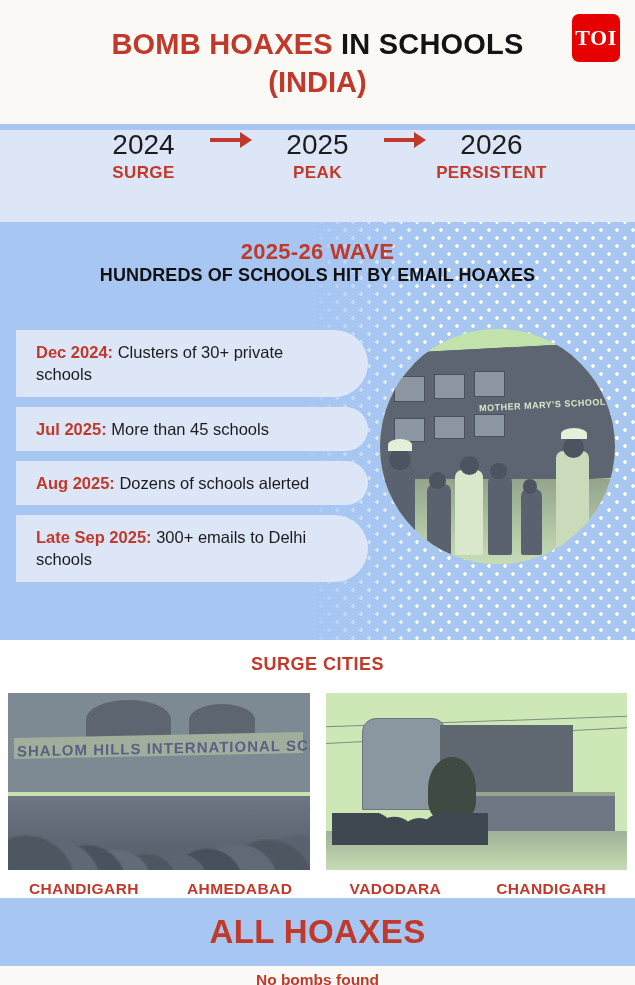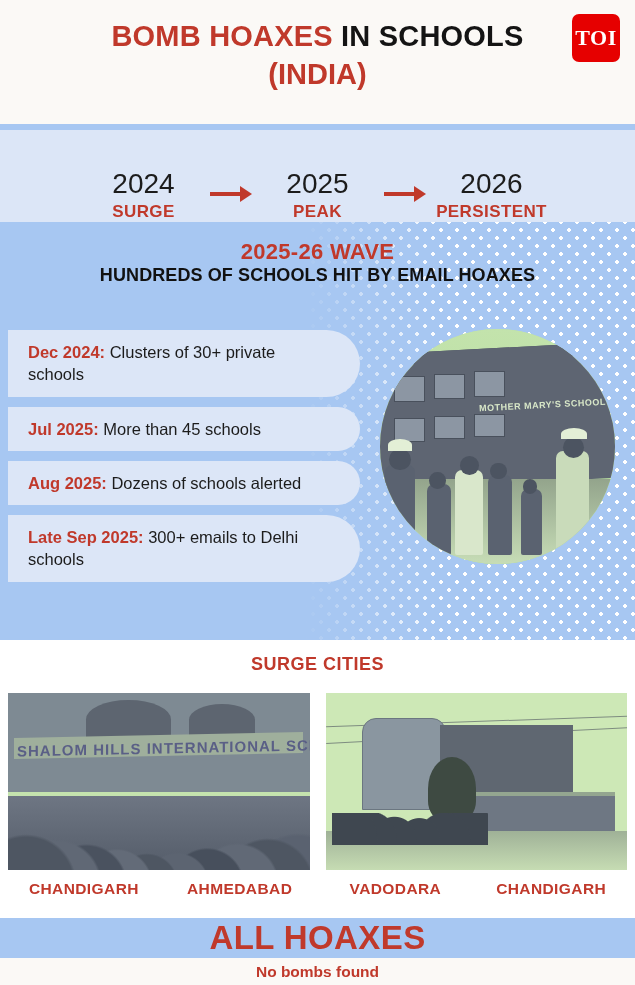--- a/index.html
+++ b/index.html
@@ -21,21 +21,21 @@
     display: flex;
     flex-direction: column;
   }
 
   
   .header {
     position: relative;
     height: 124px;
     background: #FBF9F6;
     box-sizing: border-box;
-    padding: 20px 12px 0 12px;
+    padding: 28px 12px 0 12px;
     flex: none;
   }
   .title-line1 {
     text-align: center;
     font-size: 29px;
     font-weight: bold;
     letter-spacing: 0.2px;
     color: #141414;
     line-height: 1.15;
     white-space: nowrap;
@@ -72,21 +72,21 @@
   
   .timeline-topline {
     height: 6px;
     background: #A7C7F2;
     flex: none;
   }
   .timeline {
     height: 92px;
     background: #DCE6F7;
     display: flex;
-    align-items: flex-end;
+    align-items: flex-start;
     justify-content: center;
     gap: 0;
     flex: none;
   }
   .tl-step {
     display: flex;
     flex-direction: column;
     align-items: center;
     min-width: 118px;
   }
@@ -147,21 +147,21 @@
   }
   .wave-sub {
     font-size: 18px;
     font-weight: bold;
     color: #111111;
     letter-spacing: 0.1px;
   }
   .cards {
     position: absolute;
     top: 108px;
-    left: 8px;
+    left: 16px;
     width: 352px;
     z-index: 3;
   }
   .card {
     background: #DCE6F7;
     border-radius: 0 60px 60px 0;
     padding: 11px 46px 11px 20px;
     margin-bottom: 10px;
     font-size: 16.5px;
     color: #1c1c1c;
@@ -370,21 +370,21 @@
     font-size: 15.5px;
     font-weight: bold;
     color: #C0392B;
     letter-spacing: 0.4px;
   }
 
   
   .footer-spacer { flex: 1 1 auto; background: #ffffff; }
   .footer-band {
     background: #A7C7F2;
-    height: 40px;
+    height: 68px;
     display: flex;
     align-items: center;
     justify-content: center;
     flex: none;
   }
   .footer-title {
     font-size: 33px;
     font-weight: bold;
     color: #C0392B;
     letter-spacing: 0.4px;

